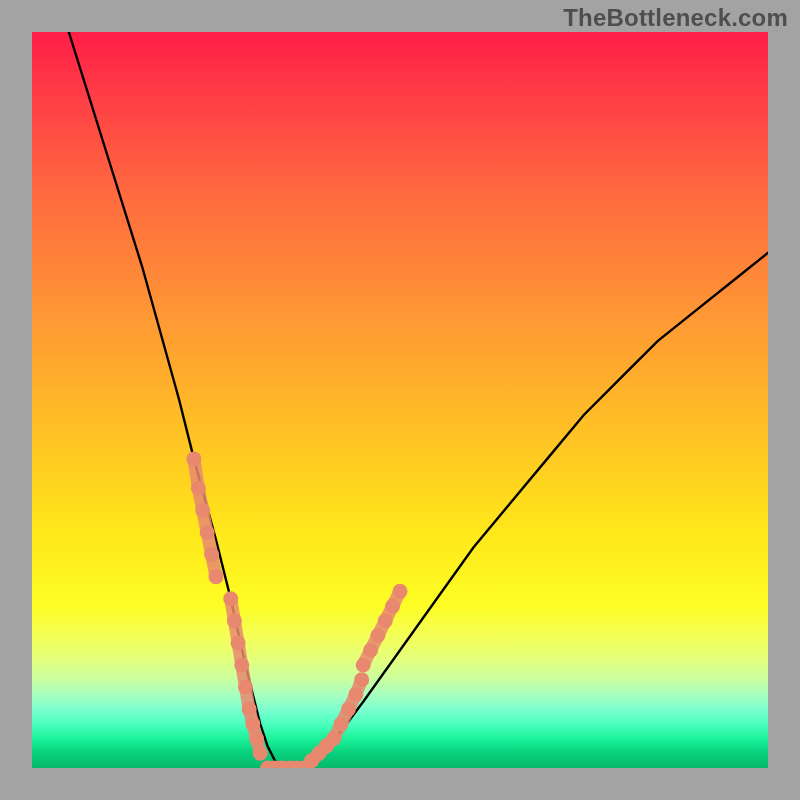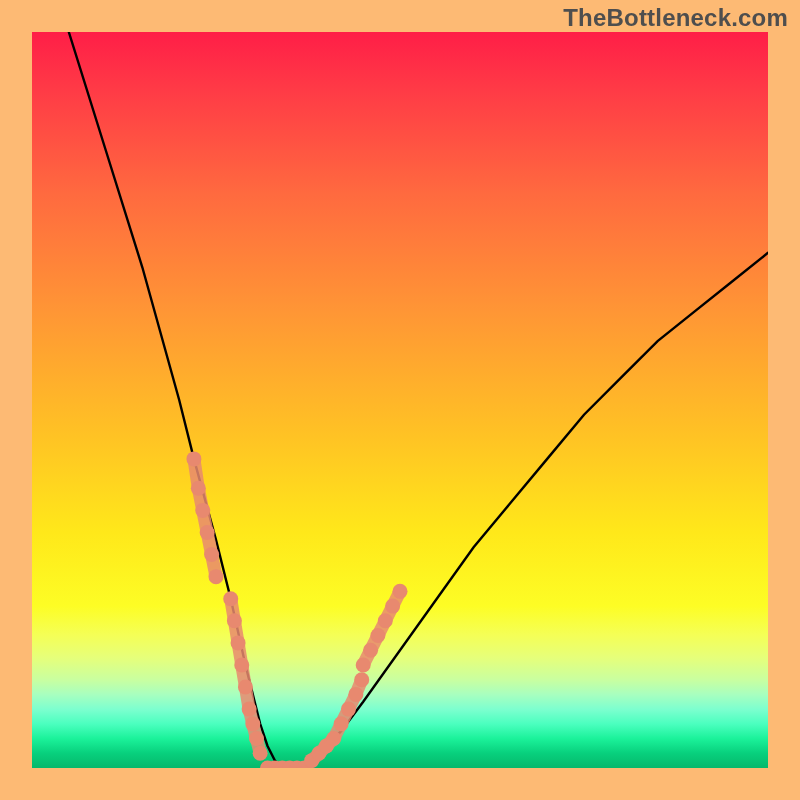--- a/index.html
+++ b/index.html
@@ -6,21 +6,21 @@
     margin: 0;
     padding: 0;
     width: 800px;
     height: 800px;
     overflow: hidden;
     font-family: Arial, Helvetica, sans-serif;
   }
   .frame {
     width: 800px;
     height: 800px;
-    background: #fdba74;
+    background: #a3a3a3;
     position: relative;
     box-sizing: border-box;
   }
   .watermark {
     position: absolute;
     top: 4px;
     right: 12px;
     font-size: 24px;
     font-weight: 600;
     color: #4e4e4e;

